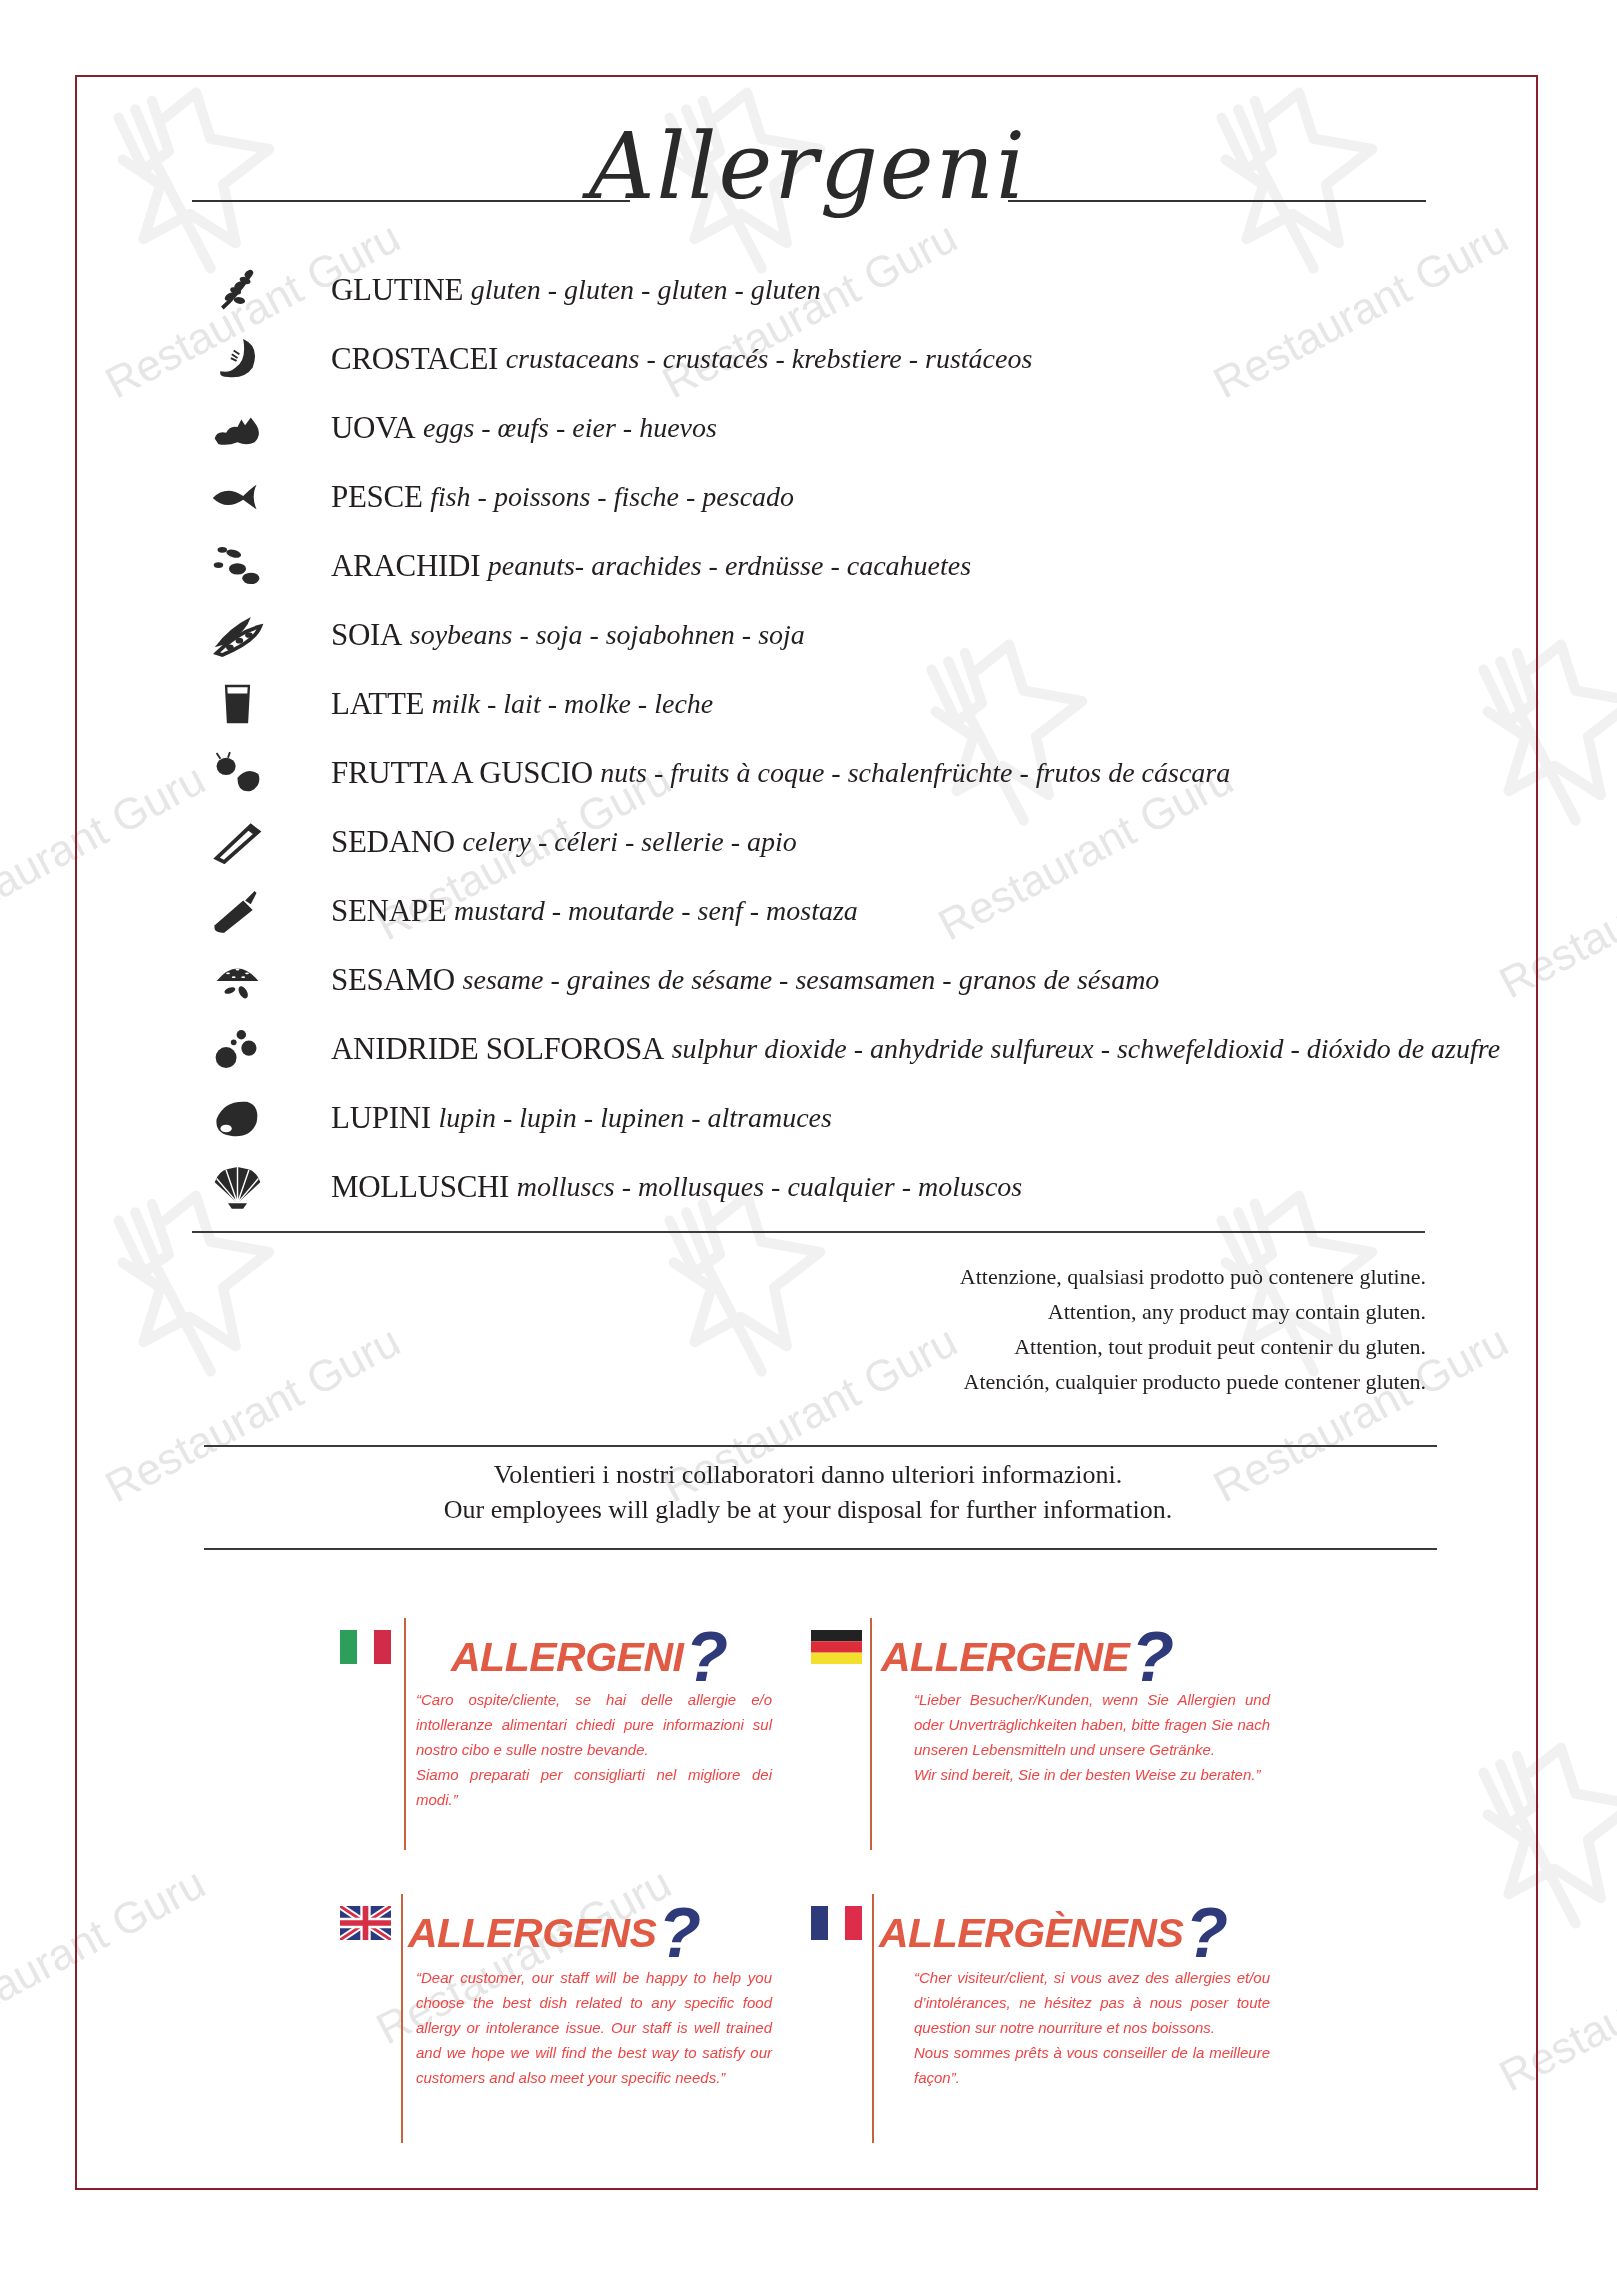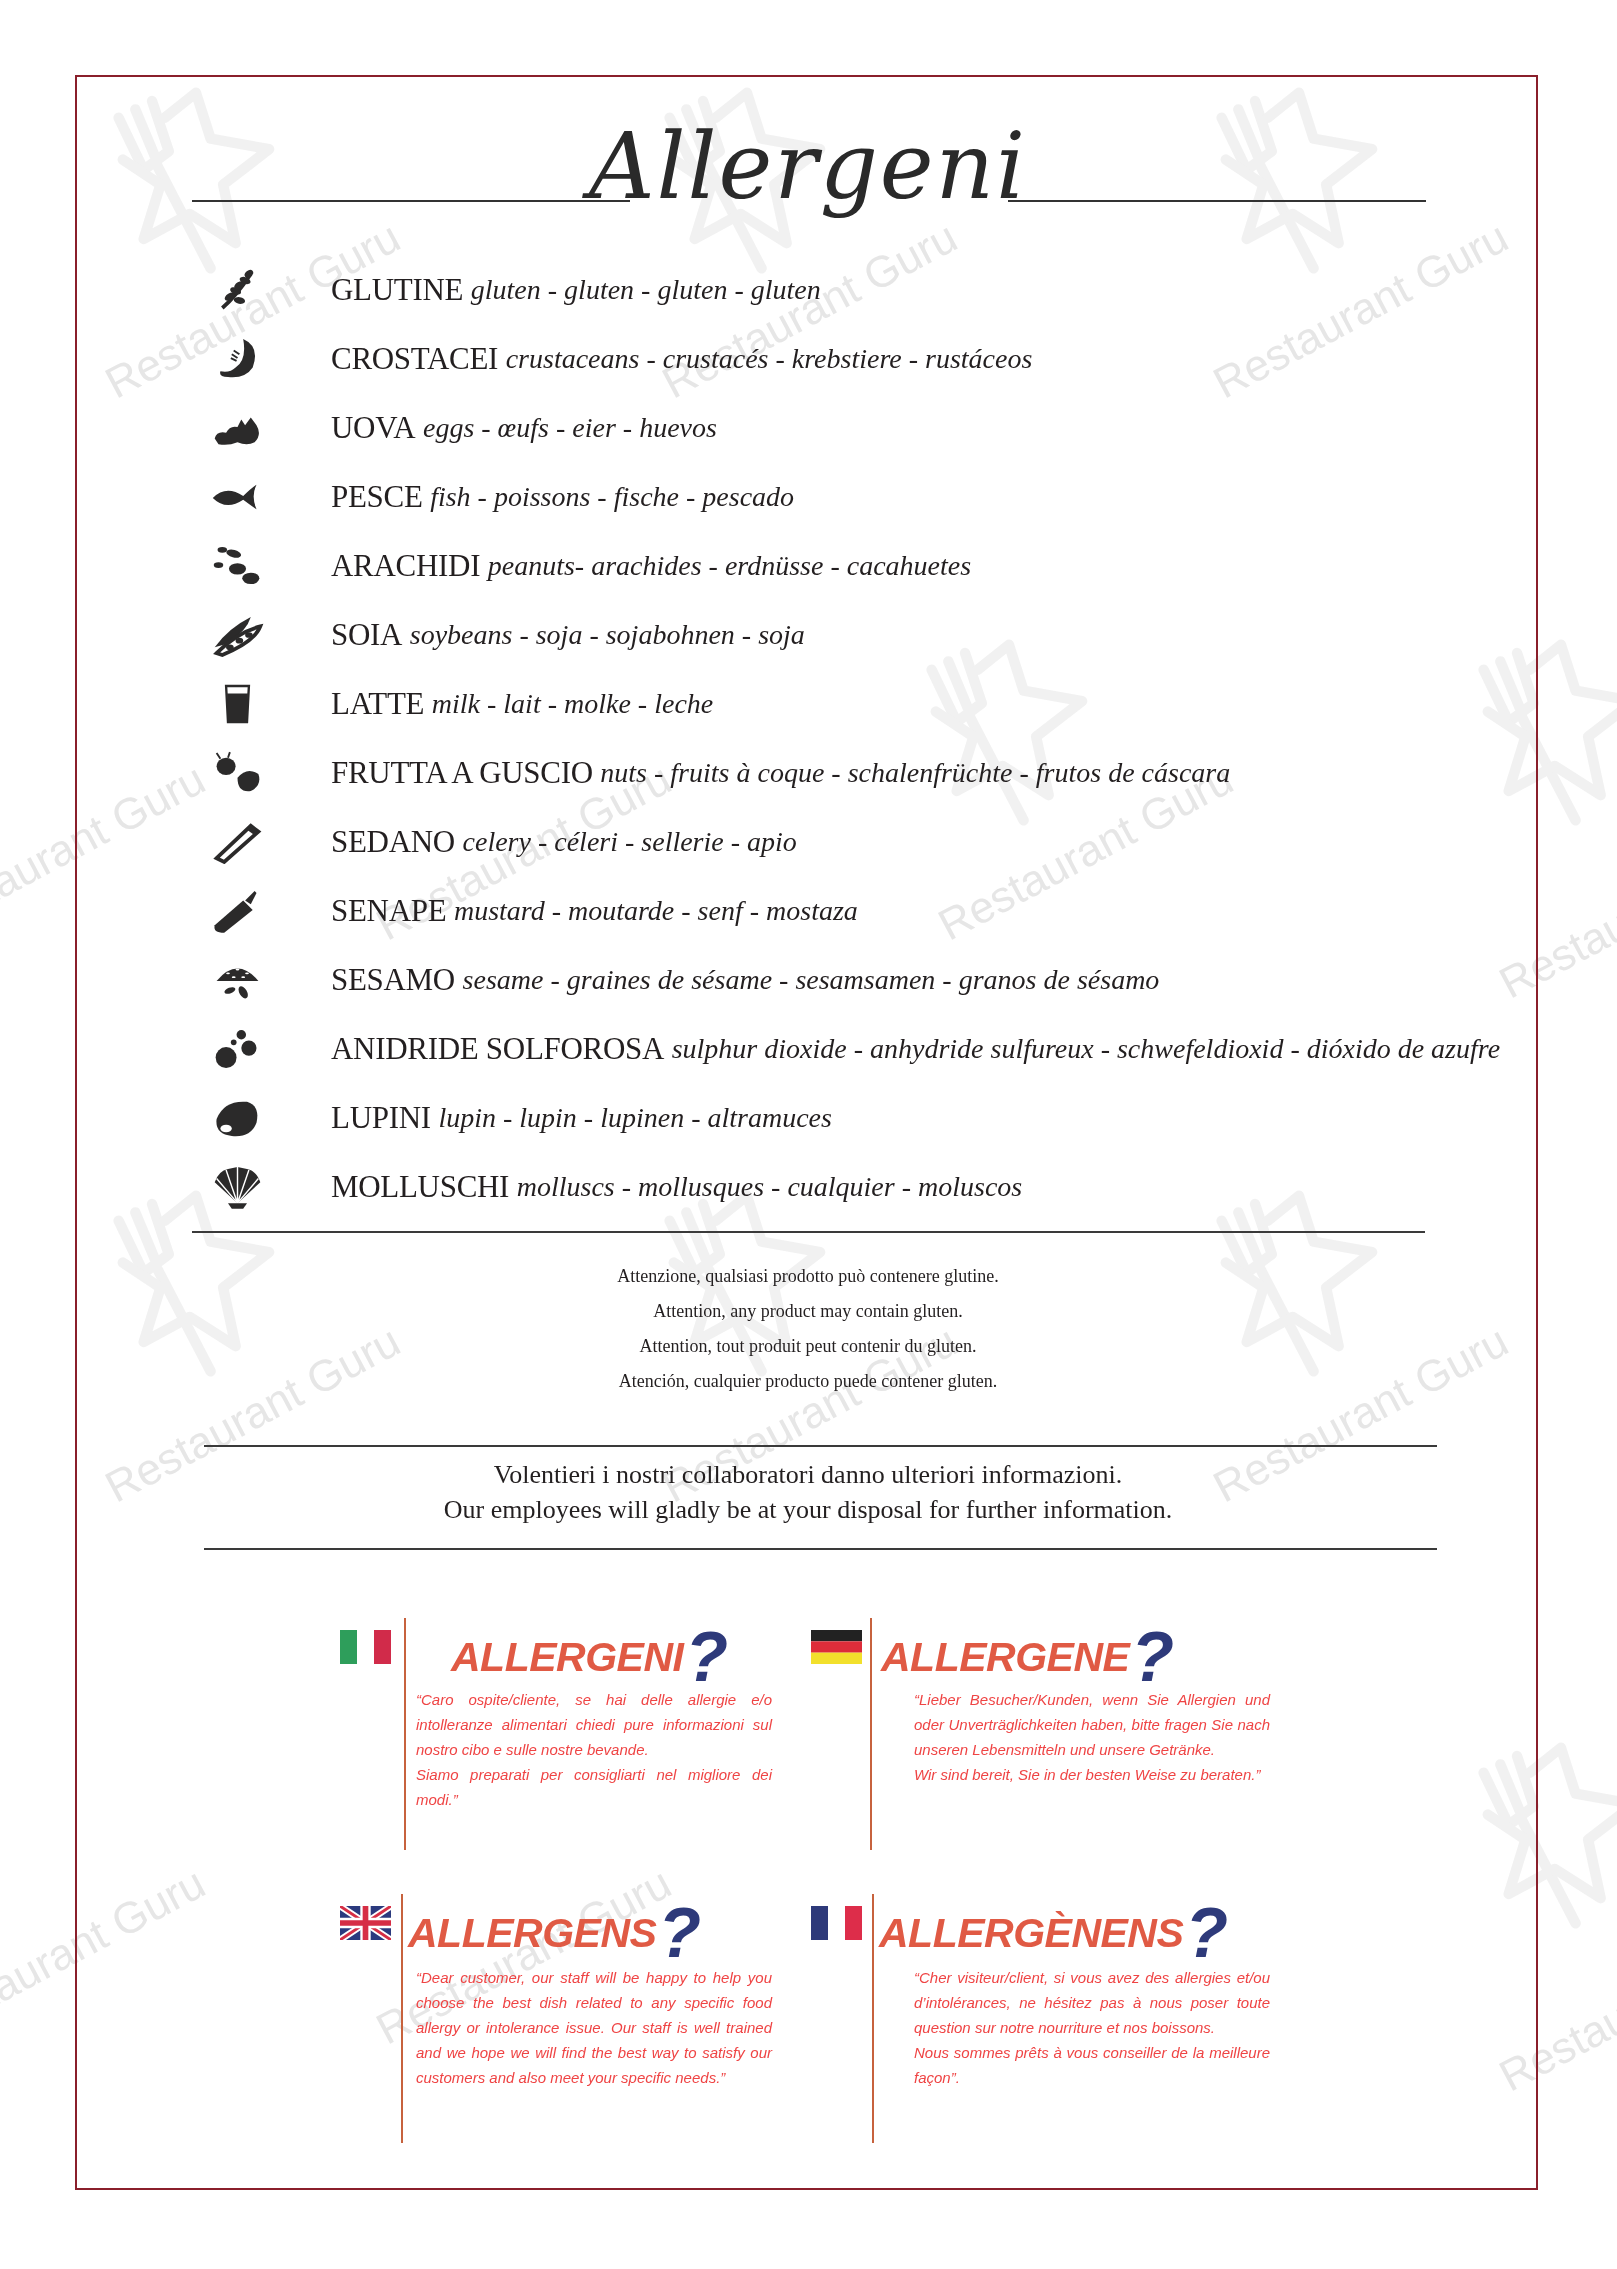--- a/index.html
+++ b/index.html
@@ -33,21 +33,21 @@
   
   .allergen-list { position: absolute; left: 204px; top: 255px; width: 1332px; }
   .allergen-row { height: 69px; display: flex; align-items: center; }
   .allergen-icon { width: 67px; height: 44px; display: flex; align-items: center; justify-content: center; margin-right: 60px; }
   .allergen-icon svg { width: 57px; height: 44px; fill: #2b2a2a; }
   .allergen-name { font-size: 31px; letter-spacing: -0.3px; }
   .allergen-trans { font-size: 28px; font-style: italic; margin-left: 7.6px; }
 
   .rule { position: absolute; height: 1.9px; background: #3a3a3a; }
 
-  .gluten-warning { position: absolute; left: 190px; top: 1259px; width: 1236px; text-align: center; font-size: 18px; line-height: 35px; }
+  .gluten-warning { position: absolute; left: 190px; top: 1259px; width: 1236px; text-align: right; font-size: 22px; line-height: 35px; }
   .info-block { position: absolute; left: 190px; top: 1457px; width: 1236px; text-align: center; font-size: 26px; line-height: 35px; }
 
   
   .lang-box { position: absolute; width: 457px; }
   .lang-flag { position: absolute; left: 0; top: 23px; width: 51px; height: 34px; }
   .lang-bar { position: absolute; left: 74px; top: 11.4px; width: 1.9px; background: #c7623d; }
   .lang-heading {
     position: absolute; left: 86px; top: 0; white-space: nowrap;
     font-family: "Liberation Sans", "DejaVu Sans", sans-serif; font-weight: bold; font-style: italic;
     font-size: 41px; color: #e05a44; letter-spacing: -0.5px;

